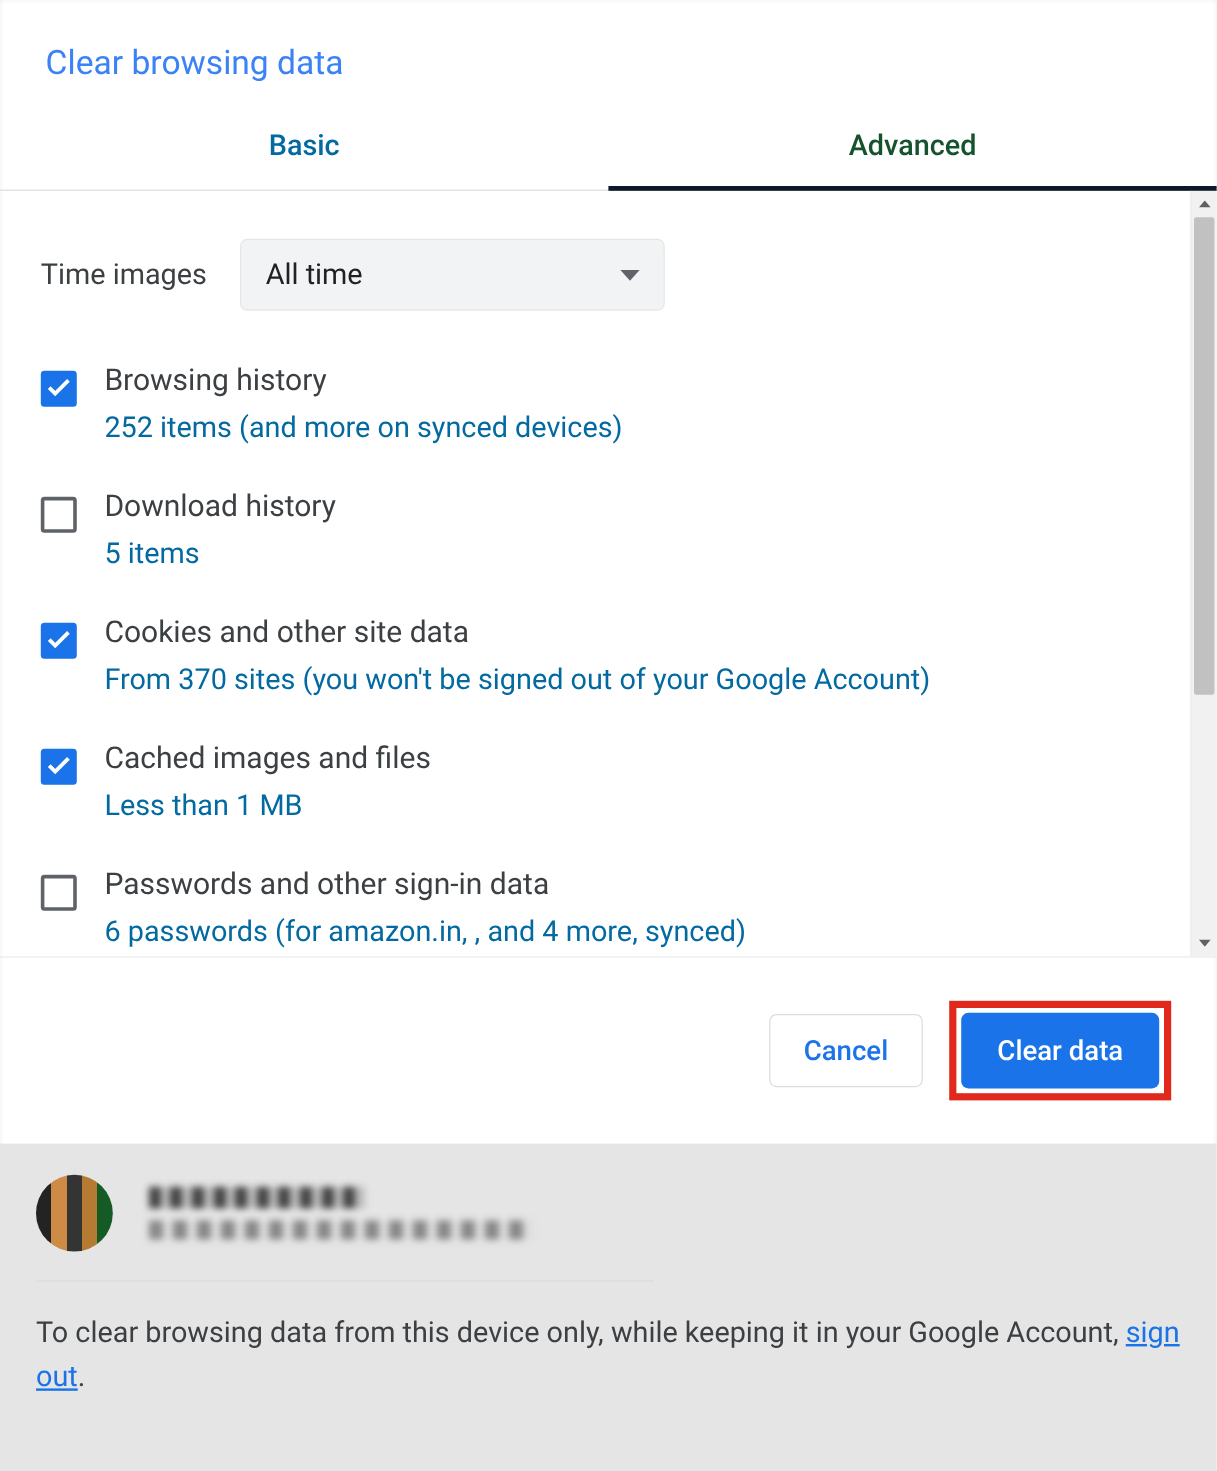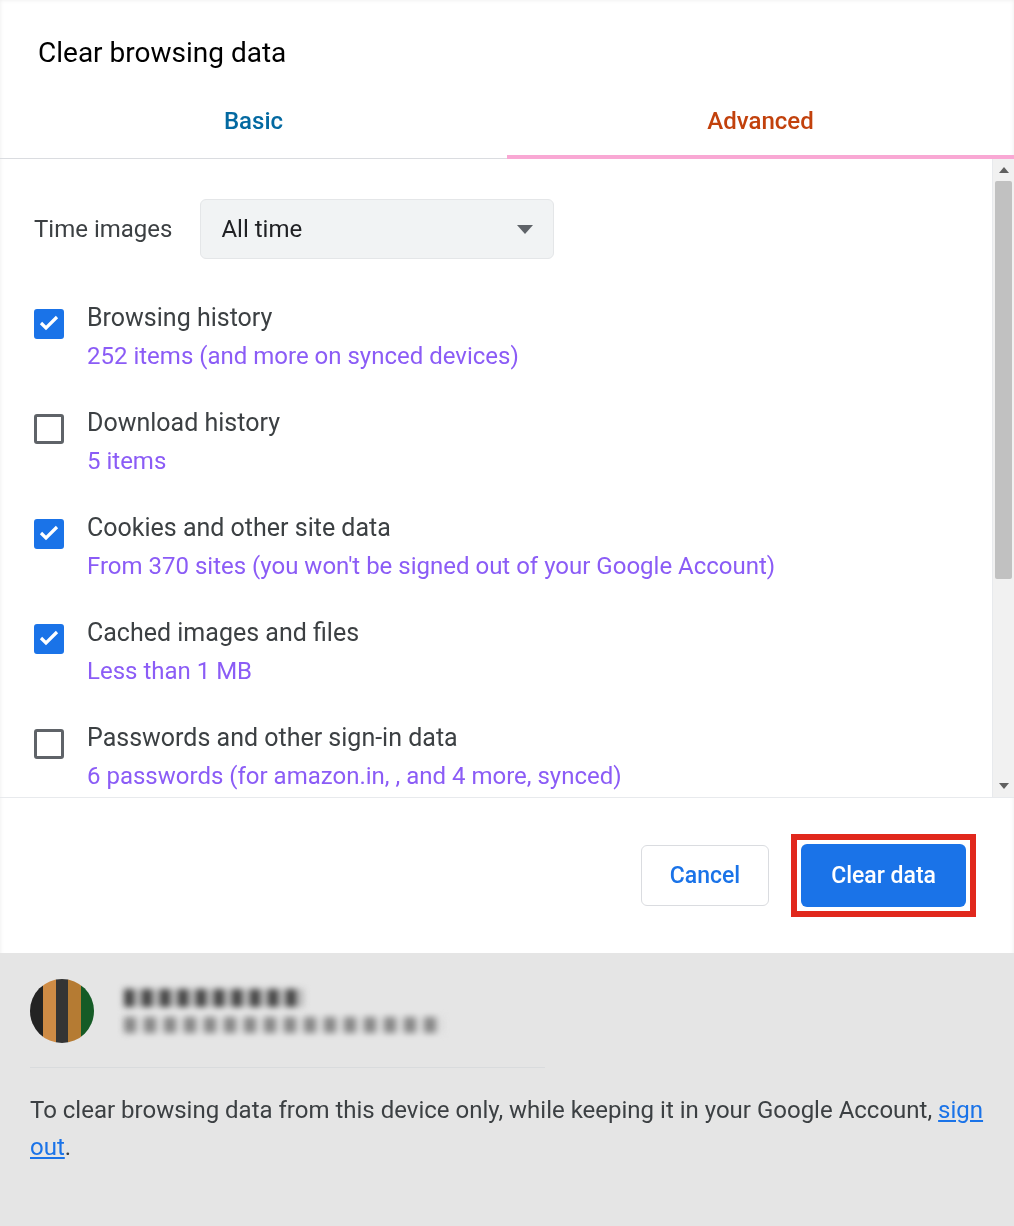--- a/index.html
+++ b/index.html
@@ -15,39 +15,39 @@
       width: 100%;
       height: 100%;
       display: flex;
       flex-direction: column;
       box-shadow: 0 0 4px rgba(0,0,0,0.08) inset;
     }
     .title {
       font-size: 28px;
       font-weight: 400;
       padding: 36px 38px 20px 38px;
-      color: #000000;
+      color: #3b82f6;
     }
     .tabs {
       display: flex;
       border-bottom: 1px solid #dadce0;
     }
     .tab {
       flex: 1;
       text-align: center;
       padding: 18px 0 20px 0;
       font-size: 24px;
       font-weight: 500;
       color: #0369a1;
       cursor: pointer;
       user-select: none;
     }
     .tab.active {
-      color: #c2410c;
-      border-bottom: 4px solid #f9a8d4;
+      color: #14532d;
+      border-bottom: 4px solid #0f172a;
       margin-bottom: -1px;
     }
     .body {
       flex: 1 1 auto;
       position: relative;
       display: flex;
       overflow: hidden;
     }
     .content {
       flex: 1;
@@ -109,21 +109,21 @@
       position: absolute;
       left: 2px; top: 3px;
     }
     .item-text .primary {
       font-size: 25px;
       color: #3c4043;
       margin-bottom: 10px;
     }
     .item-text .secondary {
       font-size: 24px;
-      color: #8b5cf6;
+      color: #0369a1;
     }
     .scrollbar {
       width: 22px;
       background: #f1f1f1;
       display: flex;
       flex-direction: column;
       align-items: center;
       border-left: 1px solid #e8eaed;
     }
     .sb-btn {

